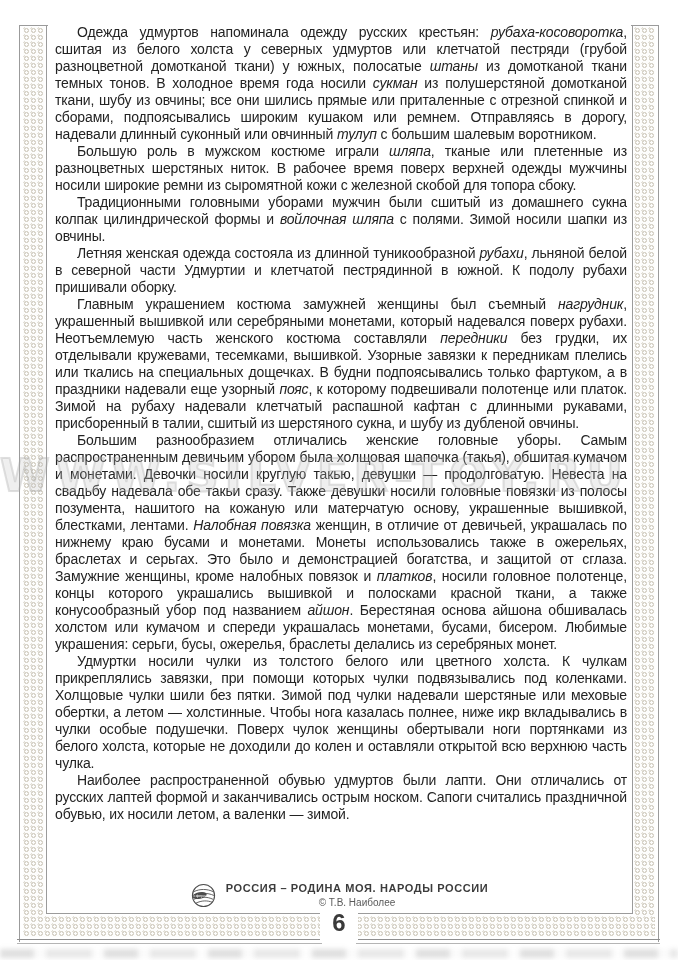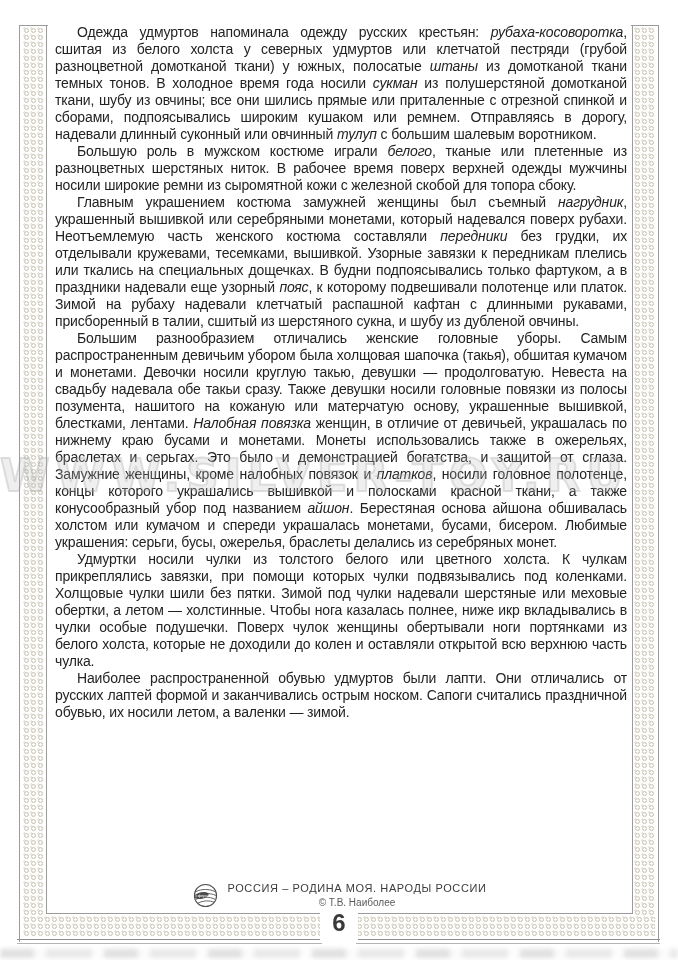--- a/index.html
+++ b/index.html
@@ -55,21 +55,21 @@
     pointer-events:none;z-index:6;white-space:nowrap;
     font-family:"DejaVu Sans",sans-serif;
   }
   
   .footer{
     position:absolute;left:0;right:0;top:882px;height:30px;
     display:flex;align-items:flex-start;justify-content:center;gap:9px;z-index:3;
   }
   .logo{width:27px;height:27px;flex:0 0 auto;margin-top:0px;}
   .footer-text{display:flex;flex-direction:column;align-items:center;}
-  .series{font-size:11px;font-weight:normal;color:#3c3c3c;letter-spacing:0.6px;line-height:13px;}
+  .series{font-size:11px;font-weight:bold;color:#3c3c3c;letter-spacing:0.6px;line-height:13px;}
   .copyright{font-size:10px;color:#5a5a5a;line-height:13px;margin-top:1px;}
   
   .pageno{
     position:absolute;left:320px;top:906px;width:38px;height:34px;z-index:4;
     background:#ffffff;display:flex;align-items:center;justify-content:center;
     font-size:24px;font-weight:bold;color:#3a3a3a;
   }
   
   .smudge{
     position:absolute;left:0;right:0;top:949px;height:9px;
@@ -93,21 +93,23 @@
 <div class="fline cap cap-l"></div>
 <div class="fline cap cap-r"></div>
 <div class="fline b-inner-l"></div>
 <div class="fline b-inner-r"></div>
 <div class="b-outer b-outer-l"></div>
 <div class="b-outer b-outer-r"></div>
 
 <div class="content">
   <div class="article" id="article">
       <p>Одежда удмуртов напоминала одежду русских крестьян: <i>рубаха-косоворотка</i>, сшитая из белого холста у северных удмуртов или клетчатой пестряди (грубой разноцветной домотканой ткани) у южных, полосатые <i>штаны</i> из домотканой ткани темных тонов. В холодное время года носили <i>сукман</i> из полушерстяной домотканой ткани, шубу из овчины; все они шились прямые или приталенные с отрезной спинкой и сборами, подпоясывались широким кушаком или ремнем. Отправляясь в дорогу, надевали длинный суконный или овчинный <i>тулуп</i> с большим шалевым воротником.</p>
-      <p>Большую роль в мужском костюме играли <i>белого</i>, тканые или плетенные из разноцветных шерстяных ниток. В рабочее время поверх верхней одежды мужчины носили широкие ремни из сыромятной кожи с железной скобой для топора сбоку.</p>
+      <p>Большую роль в мужском костюме играли <i>шляпа</i>, тканые или плетенные из разноцветных шерстяных ниток. В рабочее время поверх верхней одежды мужчины носили широкие ремни из сыромятной кожи с железной скобой для топора сбоку.</p>
+      <p>Традиционными головными уборами мужчин были сшитый из домашнего сукна колпак цилиндрической формы и <i>войлочная шляпа</i> с полями. Зимой носили шапки из овчины.</p>
+      <p>Летняя женская одежда состояла из длинной туникообразной <i>рубахи</i>, льняной белой в северной части Удмуртии и клетчатой пестрядинной в южной. К подолу рубахи пришивали оборку.</p>
       <p>Главным украшением костюма замужней женщины был съемный <i>нагрудник</i>, украшенный вышивкой или серебряными монетами, который надевался поверх рубахи. Неотъемлемую часть женского костюма составляли <i>передники</i> без грудки, их отделывали кружевами, тесемками, вышивкой. Узорные завязки к передникам плелись или ткались на специальных дощечках. В будни подпоясывались только фартуком, а в праздники надевали еще узорный <i>пояс</i>, к которому подвешивали полотенце или платок. Зимой на рубаху надевали клетчатый распашной кафтан с длинными рукавами, присборенный в талии, сшитый из шерстяного сукна, и шубу из дубленой овчины.</p>
       <p>Большим разнообразием отличались женские головные уборы. Самым распространенным девичьим убором была холщовая шапочка (такья), обшитая кумачом и монетами. Девочки носили круглую такью, девушки — продолговатую. Невеста на свадьбу надевала обе такьи сразу. Также девушки носили головные повязки из полосы позумента, нашитого на кожаную или матерчатую основу, украшенные вышивкой, блестками, лентами. <i>Налобная повязка</i> женщин, в отличие от девичьей, украшалась по нижнему краю бусами и монетами. Монеты использовались также в ожерельях, браслетах и серьгах. Это было и демонстрацией богатства, и защитой от сглаза. Замужние женщины, кроме налобных повязок и <i>платков</i>, носили головное полотенце, концы которого украшались вышивкой и полосками красной ткани, а также конусообразный убор под названием <i>айшон</i>. Берестяная основа айшона обшивалась холстом или кумачом и спереди украшалась монетами, бусами, бисером. Любимые украшения: серьги, бусы, ожерелья, браслеты делались из серебряных монет.</p>
       <p>Удмуртки носили чулки из толстого белого или цветного холста. К чулкам прикреплялись завязки, при помощи которых чулки подвязывались под коленками. Холщовые чулки шили без пятки. Зимой под чулки надевали шерстяные или меховые обертки, а летом — холстинные. Чтобы нога казалась полнее, ниже икр вкладывались в чулки особые подушечки. Поверх чулок женщины обертывали ноги портянками из белого холста, которые не доходили до колен и оставляли открытой всю верхнюю часть чулка.</p>
       <p>Наиболее распространенной обувью удмуртов были лапти. Они отличались от русских лаптей формой и заканчивались острым носком. Сапоги считались праздничной обувью, их носили летом, а валенки — зимой.</p>
     </div>
 </div>
 
 <div class="watermark">WWW.SILVER-TOY.RU</div>
 
 <div class="footer">

